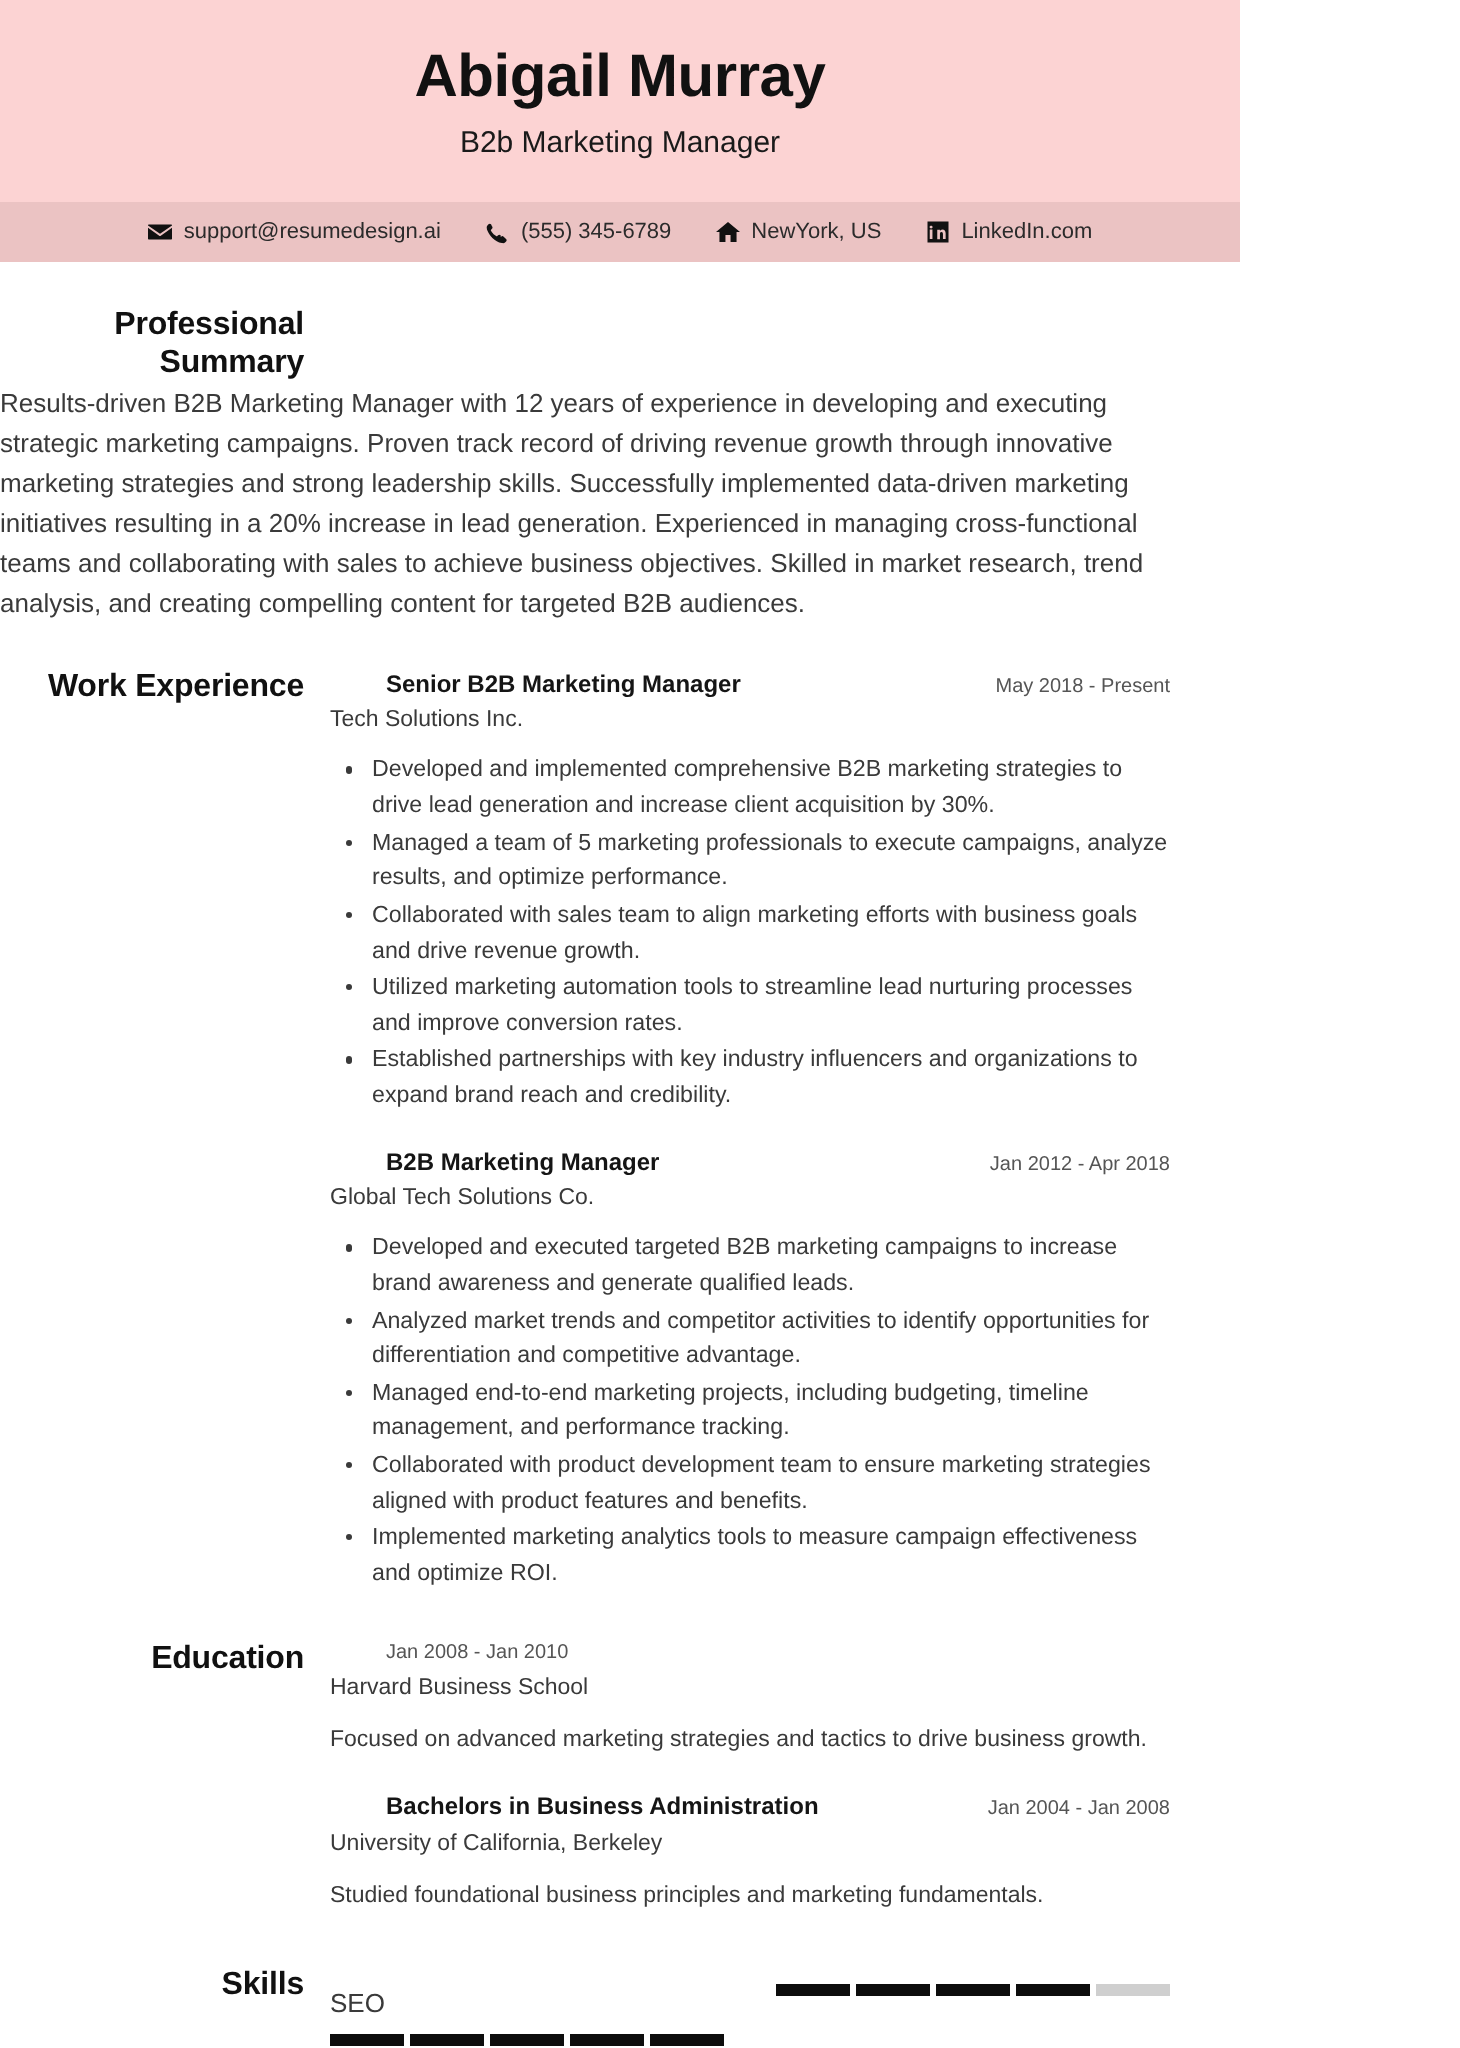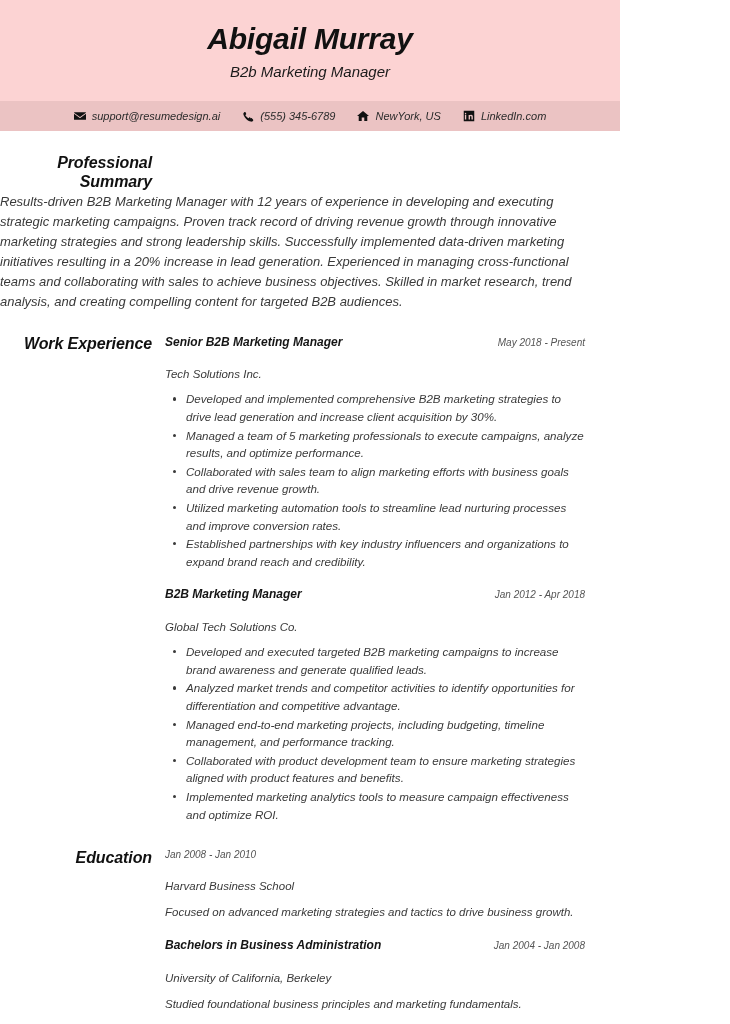--- a/index.html
+++ b/index.html
@@ -13,21 +13,20 @@
     color: #333333;
     -webkit-font-smoothing: antialiased;
   }
 
   .page {
     position: relative;
     width: 620px;
     height: 1024px;
     background: #ffffff;
     overflow: hidden;
-    font-style: italic;
   }
 
   
   .header {
     background: #fcd3d3;
     padding: 22px 0 20px 0;
     text-align: center;
   }
   .full-name {
     font-size: 30px;
@@ -110,38 +109,39 @@
 
   
   .entry { margin-bottom: 0; }
   .entry + .entry { margin-top: 16px; }
 
   .entry-head {
     display: flex;
     justify-content: space-between;
     align-items: baseline;
     gap: 12px;
+    margin-left: 28px;
   }
   .entry-title {
     font-size: 12px;
     font-weight: bold;
     color: #151515;
     line-height: 1.45;
   }
   .entry-date {
     font-size: 10px;
     color: #555555;
     white-space: nowrap;
     line-height: 1.45;
   }
   .entry-org {
     font-size: 11.5px;
     color: #3a3a3a;
     line-height: 1.5;
-    margin-top: 15px;
+    margin-top: 1px;
   }
   .entry-desc {
     font-size: 11.5px;
     color: #3a3a3a;
     line-height: 1.5;
     margin-top: 9px;
   }
 
   .bullets {
     list-style: none;

